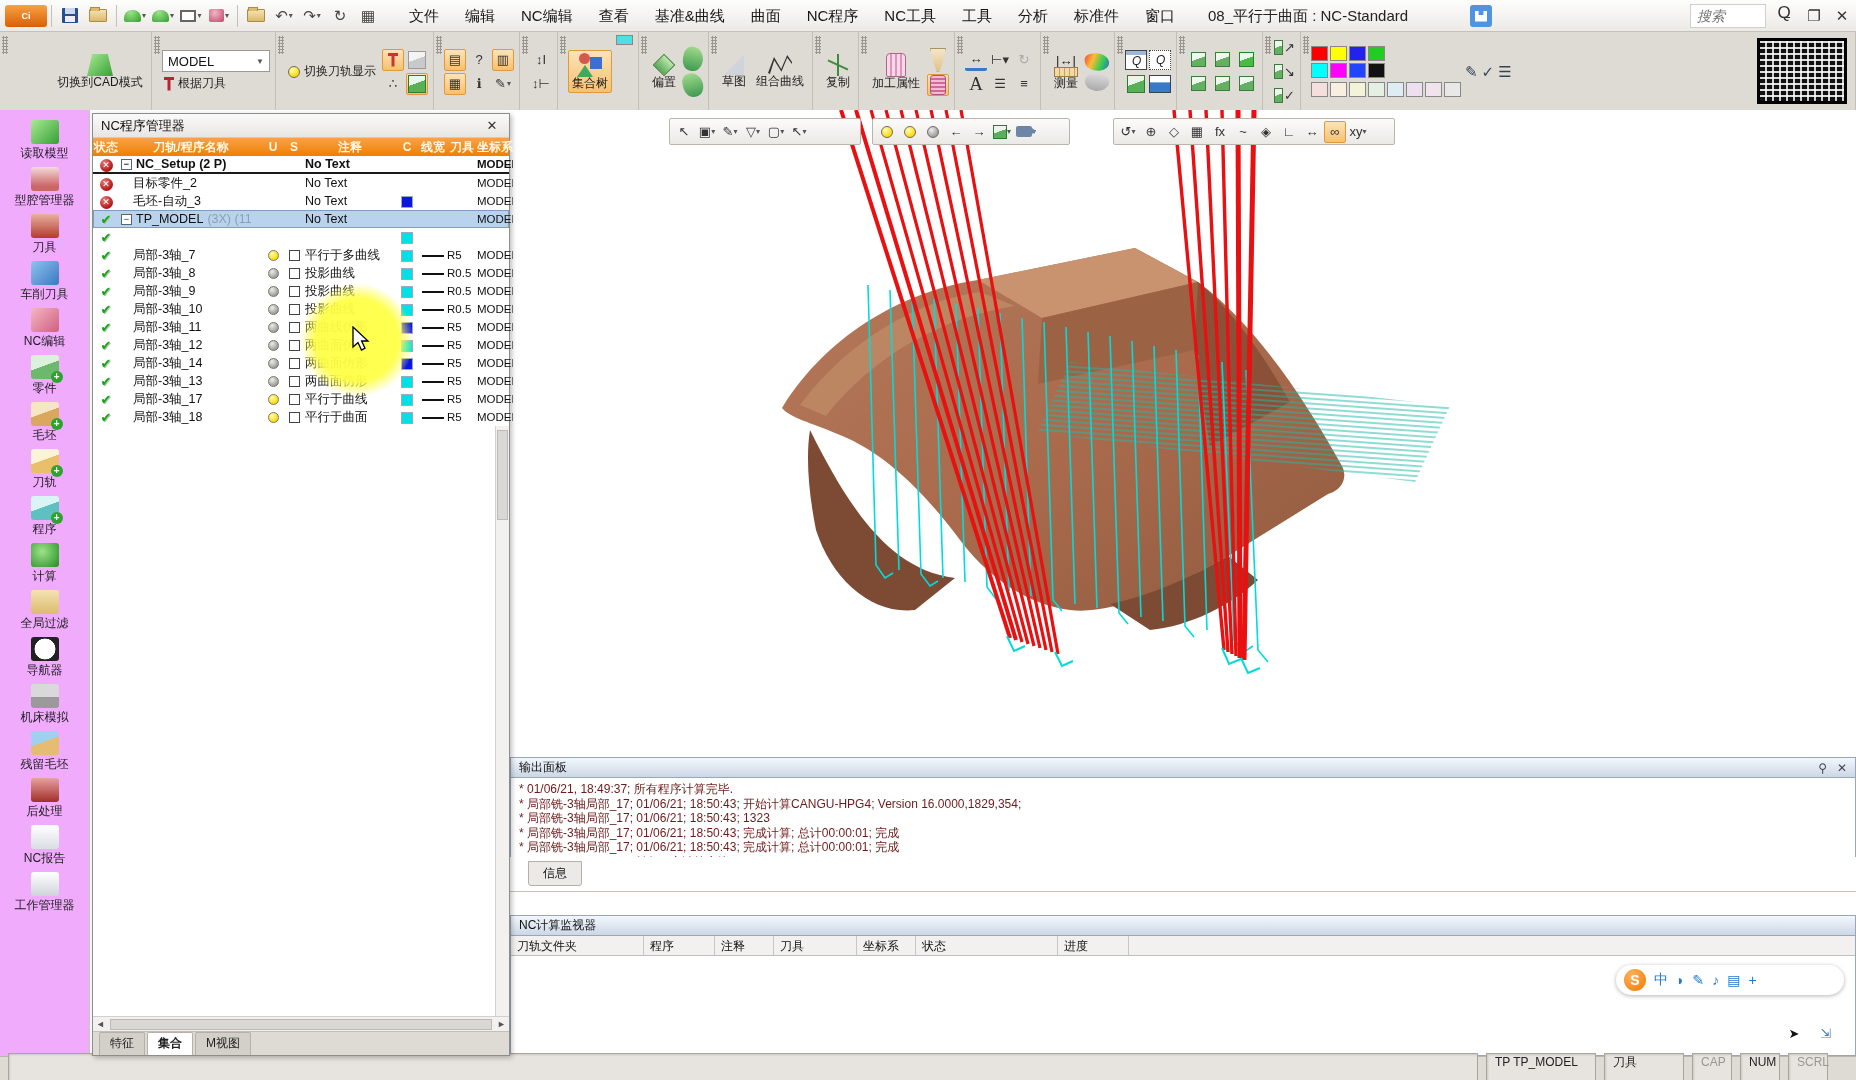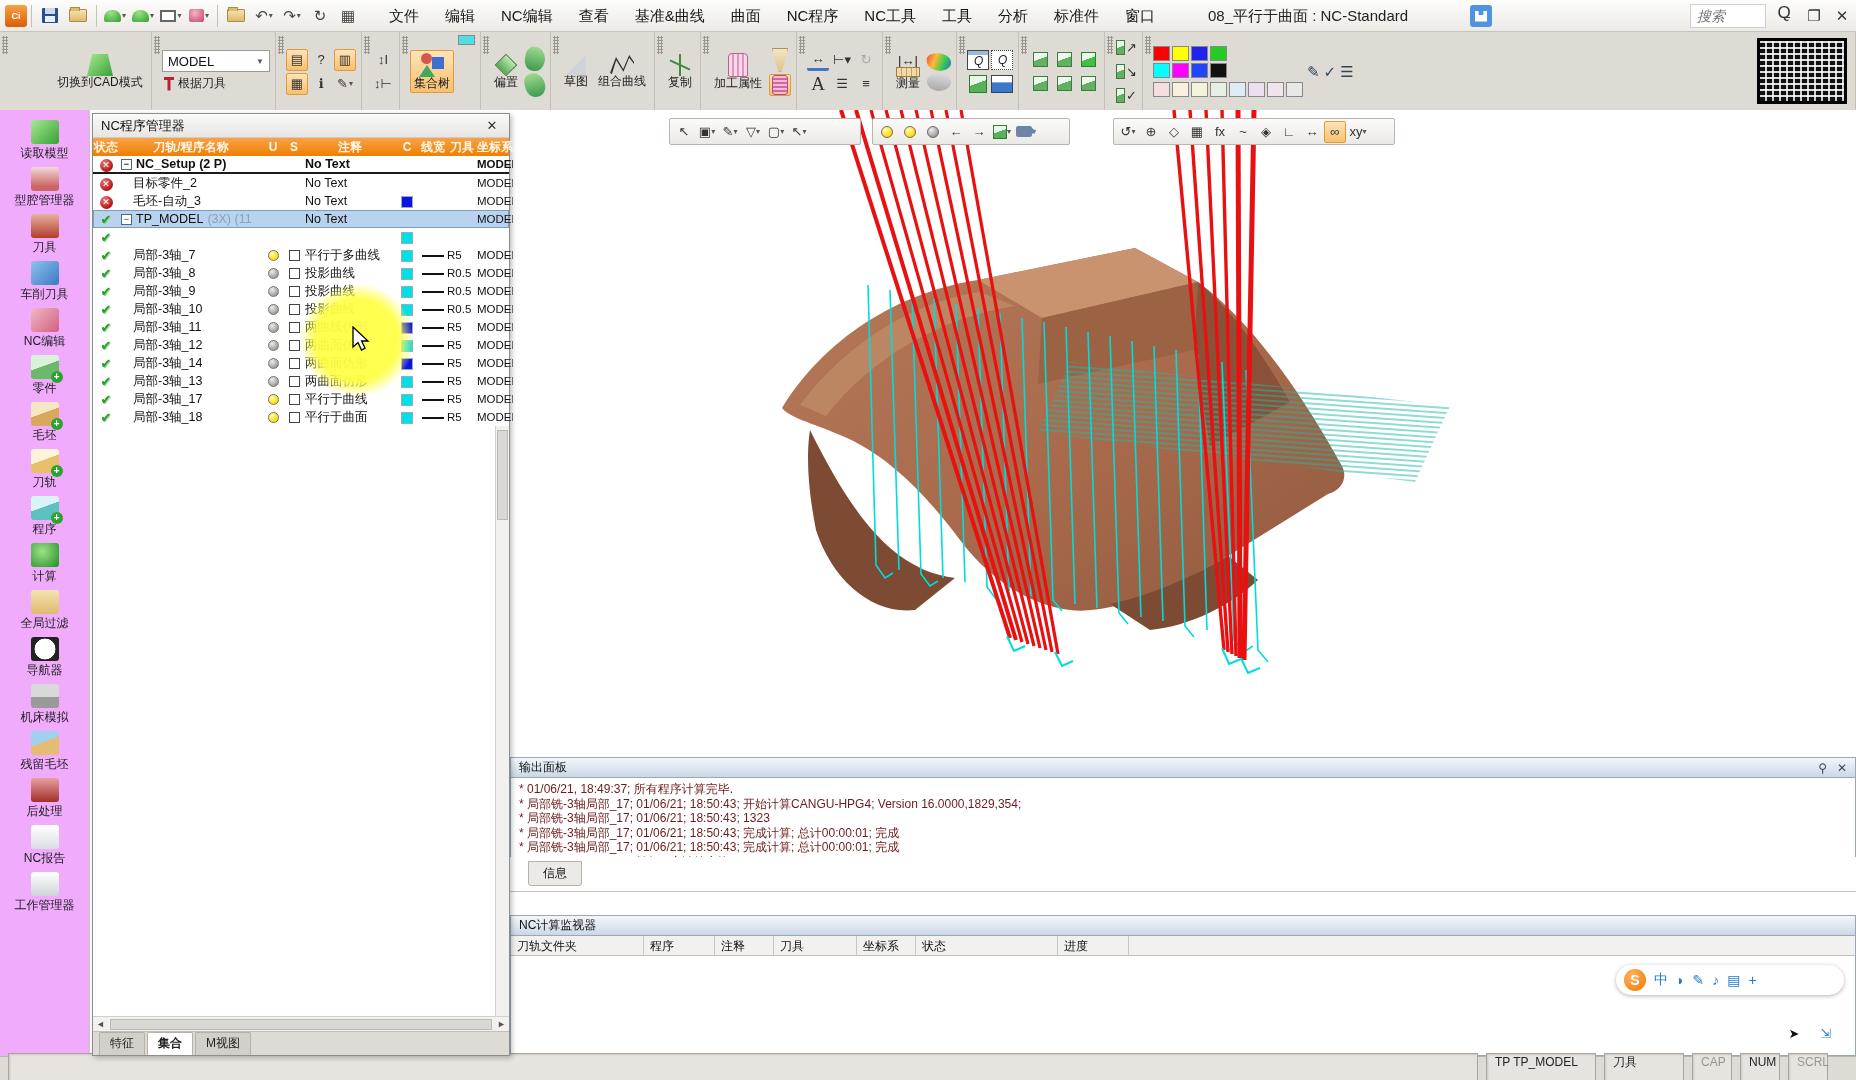--- a/index.html
+++ b/index.html
@@ -7,21 +7,21 @@
        background:#fff;font-family:"Liberation Sans","DejaVu Sans",sans-serif;
        -webkit-font-smoothing:antialiased;color:#111;}
   *{box-sizing:border-box;}
   
   .titlebar{position:absolute;left:0;top:0;width:1856px;height:32px;
     background:linear-gradient(#fdfdfc,#eceae6);border-bottom:1px solid #c6c2bb;
     display:flex;align-items:center;z-index:50;}
   .qi{width:26px;height:26px;margin:0 1px;display:flex;align-items:center;justify-content:center;
       font-size:15px;color:#444;border-radius:2px;}
   .qsep{width:1px;height:22px;background:#c4c0b9;margin:0 4px;}
-  .applogo{width:22px;height:22px;background:linear-gradient(#f8a144,#d95f06);border-radius:3px;
+  .applogo{width:42px;height:22px;background:linear-gradient(#f8a144,#d95f06);border-radius:3px;
       color:#fff;font-size:9px;font-weight:bold;display:flex;align-items:center;justify-content:center;margin-left:5px;}
   .ico-save{width:16px;height:15px;background:#274f8f;position:relative;border-radius:1px;}
   .ico-save:before{content:"";position:absolute;left:3px;top:0;width:10px;height:6px;background:#cfd8ea;}
   .ico-save:after{content:"";position:absolute;left:3px;bottom:1px;width:10px;height:6px;background:#e9eef7;}
   .ico-folder{width:18px;height:13px;background:linear-gradient(#f4e3b2,#ddba6e);border:1px solid #a98c45;border-radius:1px;position:relative;}
   .ico-folder:before{content:"";position:absolute;left:0;top:-3px;width:8px;height:3px;background:#ddba6e;border:1px solid #a98c45;border-bottom:none;}
   .ico-hat{width:17px;height:12px;background:radial-gradient(circle at 40% 20%,#9fe28a,#2f9e2f);border-radius:8px 8px 2px 2px;position:relative;}
   .ico-screen{width:16px;height:12px;border:2px solid #666;background:#fff;}
   .ico-pink{width:15px;height:13px;background:radial-gradient(circle at 40% 30%,#f3b6c4,#c2426a);border-radius:2px;}
   .dd{font-size:8px;color:#555;margin-left:1px;}
@@ -247,20 +247,38 @@
         <span>MODEL</span>
           <span class="dd">▼</span>
       </div>
       <div class="sb">
         <i class="ico-toolsm"></i>
         <span>根据刀具</span>
       </div>
     </div>
   </div>
   <div class="rg">
+    <div class="sb">
+      <i class="bulbico bulb-y"></i>
+      <span>切换刀轨显示</span>
+    </div>
+    <div class="grid2">
+      <span class="smico on">
+          <i class="ico-toolsm" style="background:#c33;"></i>
+        </span>
+      <span class="smico">
+          <i class="cube gray"></i>
+        </span>
+      <span class="smico">∴</span>
+      <span class="smico on">
+          <i class="cube"></i>
+        </span>
+    </div>
+  </div>
+  <div class="rg">
     <div class="grid3">
       <span class="smico on">▤</span>
       <span class="smico">?</span>
       <span class="smico on">▥</span>
       <span class="smico on">▦</span>
       <span class="smico">ℹ</span>
       <span class="smico">✎<span class="dd">▾</span></span>
     </div>
   </div>
   <div class="rg">

